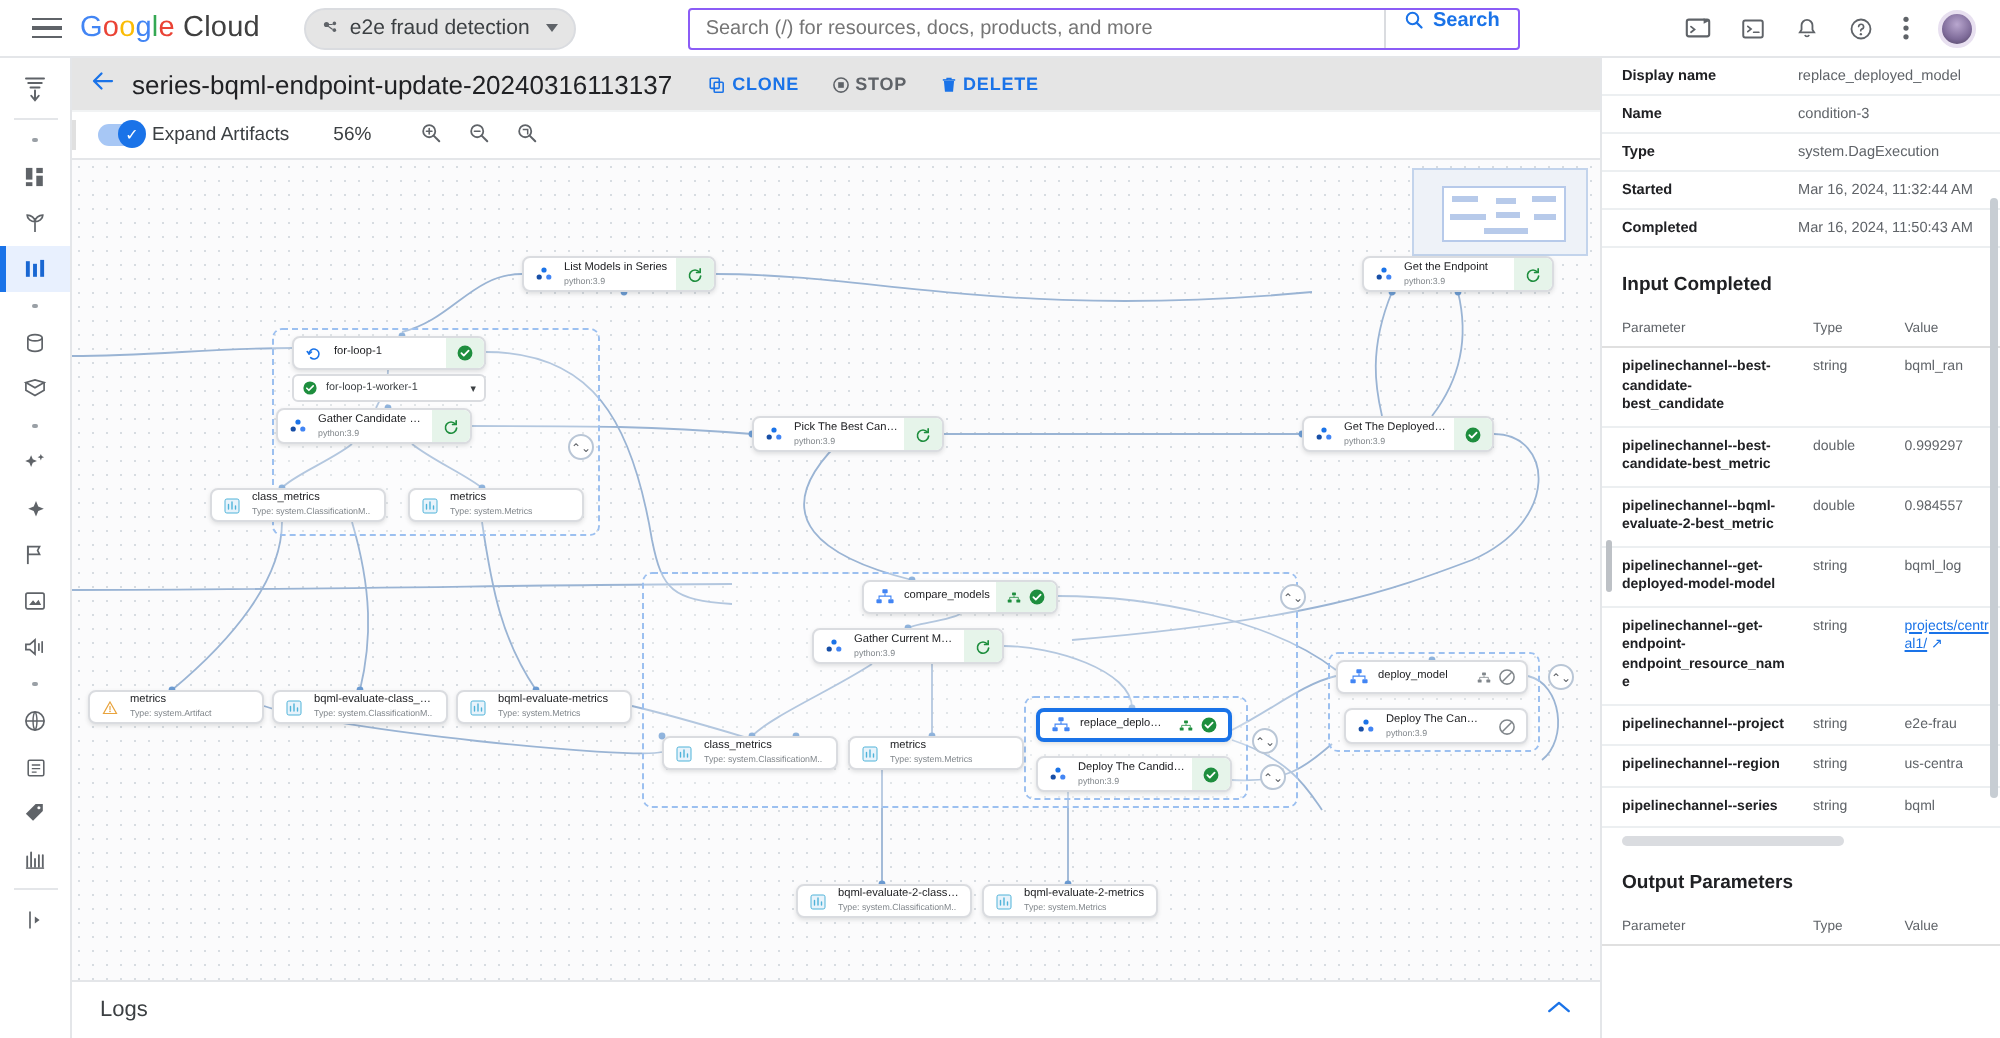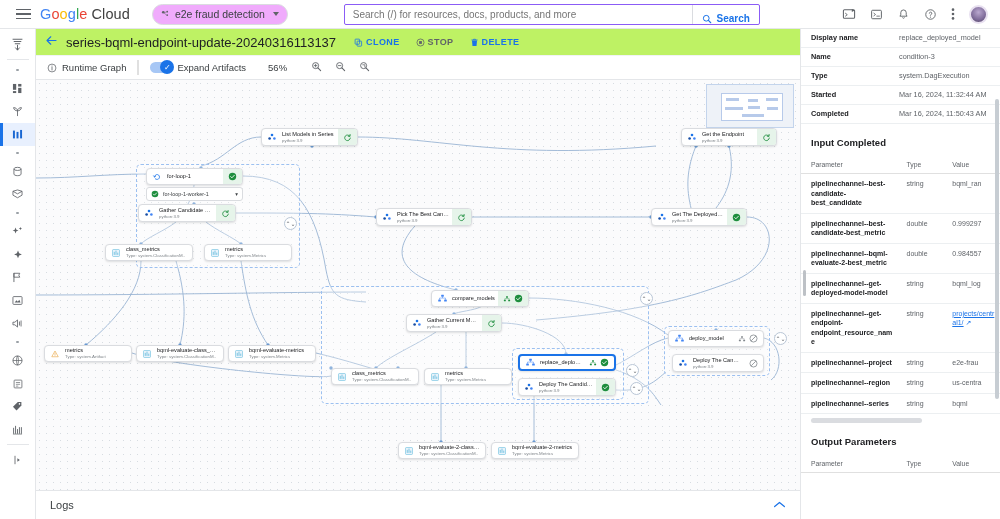--- a/index.html
+++ b/index.html
@@ -20,34 +20,34 @@
   .hamburger { width: 34px; display: flex; flex-direction: column; gap: 3px;
     align-items: center; justify-content: center; padding-left: 12px; }
   .hamburger span { display: block; width: 15px; height: 1.6px; background: #5f6368; }
   .gc-logo { font-size: 14.5px; letter-spacing: .1px; margin-left: 6px; white-space: nowrap; }
   .gc-logo .b { color: #4285f4; } .gc-logo .r { color: #ea4335; }
   .gc-logo .y { color: #fbbc05; } .gc-logo .g { color: #34a853; }
   .gc-logo .rest { color: #404040; }
   .proj-chip {
     margin-left: 22px; height: 21px; border: 1px solid #dadce0; border-radius: 11px;
     display: flex; align-items: center; gap: 5px; padding: 0 8px;
-    font-size: 10.5px; color: #3c4043; background: #f0abfc;
+    font-size: 10.5px; color: #3c4043; background: #e5e5e5;
   }
   .proj-chip .caret { width: 0; height: 0; border-left: 3.5px solid transparent;
     border-right: 3.5px solid transparent; border-top: 4px solid #5f6368; margin-left: 3px; }
   .searchwrap {
     margin-left: 56px; height: 21px; width: 416px; border: 1px solid #8b5cf6;
     border-radius: 2px; display: flex; align-items: center; background: #fff;
   }
   .searchwrap input {
     flex: 1; border: 0; outline: none; font-size: 10px; color: #5f6368;
     padding: 0 8px; background: transparent; font-family: inherit;
   }
   .searchbtn {
-    border-left: 1px solid #dadce0; height: 100%; display: flex; align-items: flex-end;
+    border-left: 1px solid #dadce0; height: 100%; display: flex; align-items: flex-start;
     gap: 4px; padding: 0 9px; color: #1a73e8; font-size: 10px; font-weight: bold;
   }
   .topicons { margin-left: auto; display: flex; align-items: center; gap: 14px; padding-right: 12px; }
   .topicons .ti { color: #5f6368; display: flex; align-items: center; }
   .avatar { width: 19px; height: 19px; border-radius: 50%;
     background: radial-gradient(circle at 50% 35%, #b9a7cf 0%, #7e6b99 60%, #4a3f5c 100%);
     border: 2px solid #e8e0f0; }
   
   .rail {
     position: absolute; left: 0; top: 29px; width: 36px; height: 490px;
@@ -62,21 +62,21 @@
   .rail .ritem.active { background: #e8f0fe; color: #1967d2; }
   .rail .ritem.active::before {
     content: ''; position: absolute; left: 0; top: 0; bottom: 0; width: 3px; background: #1a73e8;
   }
   .rail .rsep { width: 22px; height: 1px; background: #e4e6e9; margin: 3px 0; flex: none; }
   .rail .rdot { width: 36px; height: 14px; display: flex; align-items: center; justify-content: center; flex:none;}
   .rail .rdot i { width: 2.5px; height: 2.5px; border-radius: 50%; background: #9aa0a6; display:block; }
   
   .pagehead {
     position: absolute; left: 36px; top: 29px; width: 964px; height: 27px;
-    background: #bef264; display: flex; align-items: center; border-bottom: 1px solid #f1f3f4;
+    background: #e5e5e5; display: flex; align-items: center; border-bottom: 1px solid #f1f3f4;
   }
   .backarrow { width: 30px; text-align: center; color: #5f6368; font-size: 14px; }
   .runtitle { font-size: 13px; color: #202124; margin-right: 18px; white-space: nowrap; }
   .hdraction {
     display: flex; align-items: flex-end; gap: 3px; font-size: 9px; font-weight: bold;
     letter-spacing: .4px; margin-right: 16px; color: #1a73e8;
   }
   .hdraction.dim { color: #5f6368; }
   .learn {
     margin-left: auto; margin-right: 14px; color: #1a73e8; font-size: 9px;
@@ -411,28 +411,20 @@
   <div class="learn">
     <svg width="11" height="11" viewBox="0 0 20 20">
         <path d="M2.5 6.5 10 3.2l7.5 3.3L10 9.8z" fill="none" stroke="#1a73e8" stroke-width="1.3"></path>
         <path d="M5 8v4.2c0 1 2.2 2.3 5 2.3s5-1.3 5-2.3V8" fill="none" stroke="#1a73e8" stroke-width="1.3"></path>
       </svg>
     <span>LEARN</span>
   </div>
 </div>
 
 <div class="toolbar">
-  <div class="tb-item">
-    <svg width="10" height="10" viewBox="0 0 16 16">
-        <circle cx="8" cy="8" r="6.3" fill="none" stroke="#5f6368" stroke-width="1.2"></circle>
-        <path d="M8 7v4.2" stroke="#5f6368" stroke-width="1.3" stroke-linecap="round"></path>
-        <circle cx="8" cy="4.8" r=".9" fill="#5f6368"></circle>
-      </svg>
-    <span>Runtime Graph</span>
-  </div>
   <div class="tb-div"></div>
   <div class="tb-div"></div>
   <div class="tb-item">
     <span class="toggle">
       <span class="knob">✓</span>
     </span>
     <span>Expand Artifacts</span>
   </div>
   <div class="tb-item">
     <span>56%</span>

